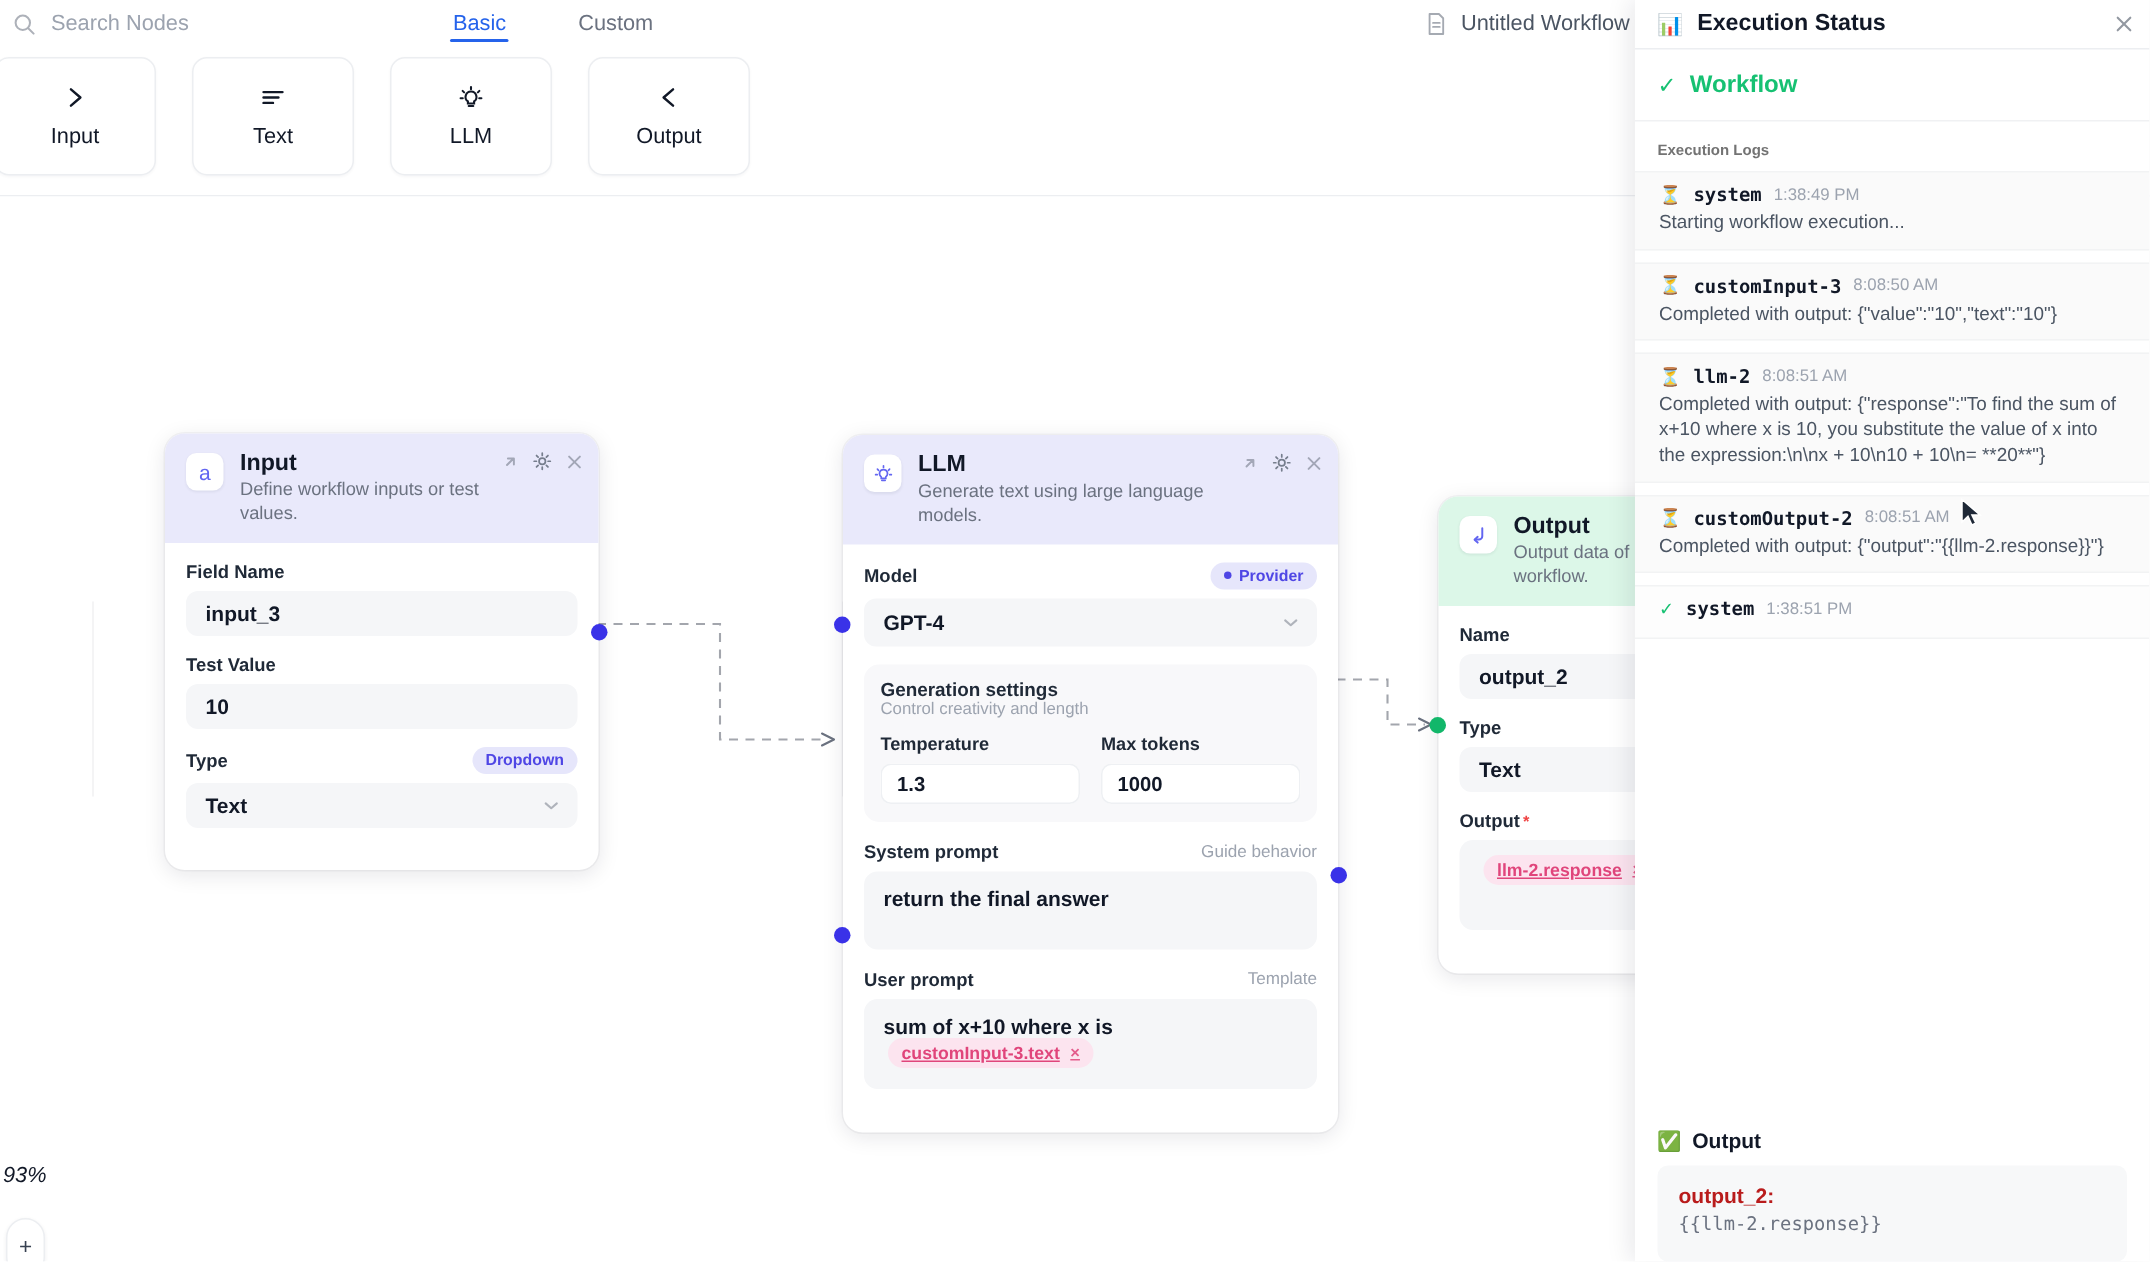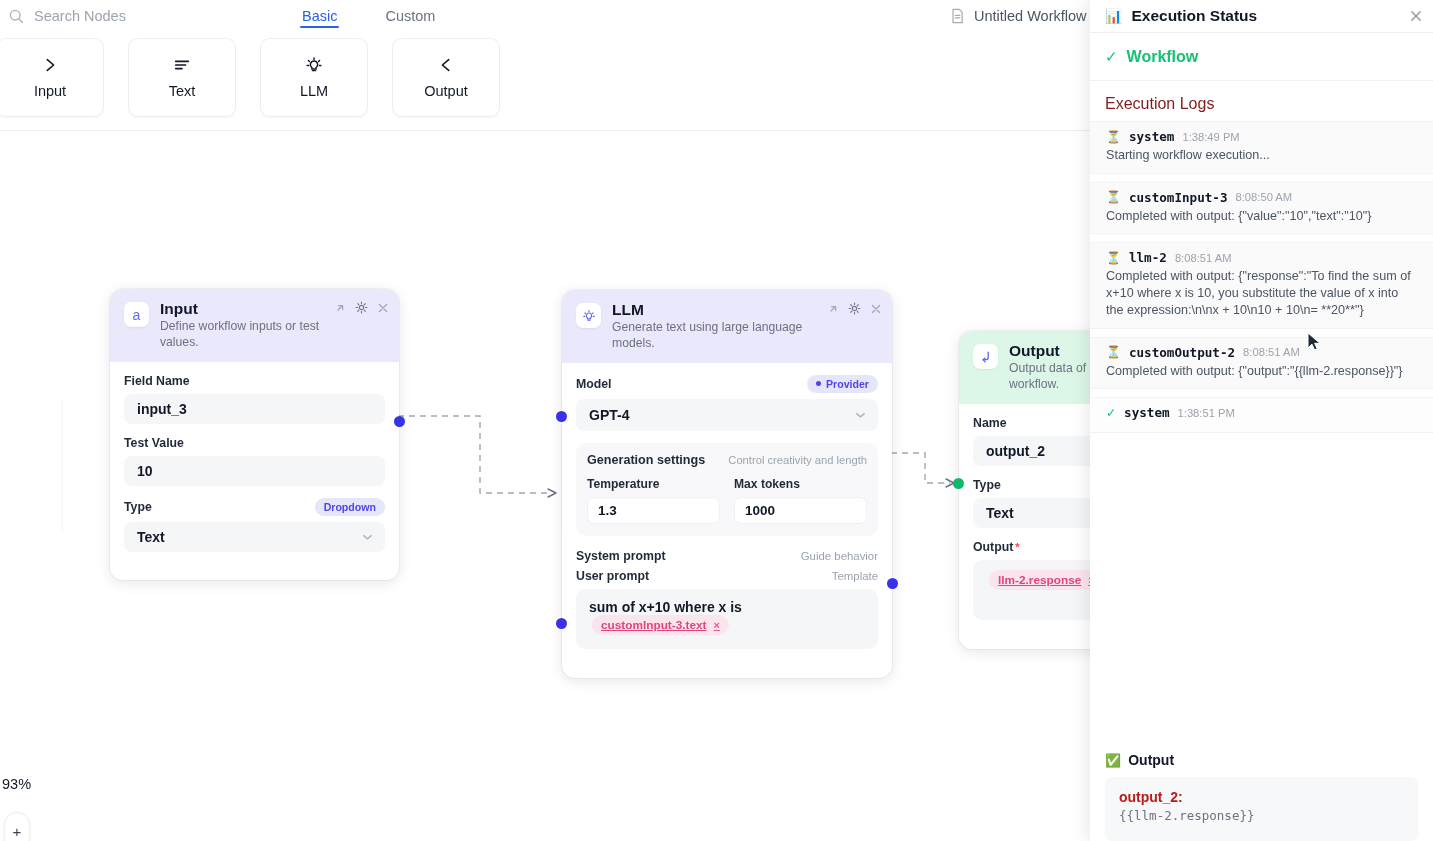--- a/index.html
+++ b/index.html
@@ -93,21 +93,21 @@
   .pill .dot { width: 5px; height: 5px; border-radius: 50%; background: #4f46e5; display: inline-block; }
   .fld-box {
     background: #f5f6f8; border-radius: 8px; height: 30px; display: flex; align-items: center;
     padding: 0 13px; font-size: 14px; font-weight: 700; color: #111827; margin-bottom: 12px;
     position: relative; cursor: text;
   }
   .fld-box.select { cursor: pointer; }
   .fld-box .chev { position: absolute; right: 11px; top: 50%; transform: translateY(-50%);
                    width: 13px; height: 13px; opacity: .5; }
   .sub-card { background: #f8f8fa; border-radius: 10px; padding: 10px 11px 12px 11px; margin-bottom: 13px; }
-  .sub-head { display: flex; align-items: baseline; justify-content: space-between; margin-bottom: 10px; }
+  .sub-head { display: flex; align-items: baseline; justify-content: space-between; margin-bottom: 10px; flex-direction: column; }
   .sub-title { font-size: 12.6px; font-weight: 700; color: #1f2937; }
   .sub-hint { font-size: 11.2px; color: #9ca3af; }
   .two-col { display: flex; gap: 14px; }
   .two-col > div { flex: 1 1 0; }
   .mini-label { font-size: 12.1px; font-weight: 700; color: #1f2937; margin-bottom: 6px; }
   .mini-box { background: #fff; border-radius: 7px; height: 27px; display: flex; align-items: center;
               padding: 0 11px; font-size: 13.5px; font-weight: 700; color: #111827;
               box-shadow: inset 0 0 0 1px #eef0f3; }
   .hint-right { font-size: 11.4px; color: #9ca3af; }
   .ta-box { background: #f5f6f8; border-radius: 9px; padding: 10px 13px; min-height: 52px;
@@ -118,21 +118,21 @@
     font-size: 11.8px; font-weight: 700; border-radius: 999px; padding: 3px 9px; vertical-align: middle;
     margin-left: 3px;
     text-decoration: underline;
   }
   .tag .x { font-size: 11px; opacity: .85; cursor: pointer; }
 
   .handle { position: absolute; width: 11px; height: 11px; border-radius: 50%; background: #3a32e8; }
   .handle.green { background: #12b76a; }
 
   
-  .zoom-pct { position: absolute; left: 2px; top: 645px; font-size: 14.5px; color: #111827; }
+  .zoom-pct { position: absolute; left: 2px; top: 645px; font-size: 14.5px; color: #111827; font-style: italic; }
   .zoom-ctl {
     position: absolute; left: 4px; top: 681px; width: 26px;
     background: #fff; border: 1px solid #eceef1; border-radius: 13px;
     box-shadow: 0 1px 3px rgba(16,24,40,.07); overflow: hidden;
   }
   .zoom-btn { height: 37px; display: flex; align-items: center; justify-content: center;
               font-size: 15px; color: #374151; cursor: pointer; }
 
   
   .exec-panel {
@@ -142,21 +142,21 @@
   .exec-head { height: 33px; display: flex; align-items: center; gap: 9px; padding: 0 15px;
                border-bottom: 1px solid #eceef1; position: relative; }
   .exec-head .emoji { font-size: 14px; line-height: 1; }
   .exec-title { font-size: 15.5px; font-weight: 700; color: #111827; }
   .exec-close { position: absolute; right: 10px; top: 50%; transform: translateY(-50%);
                 width: 14px; height: 14px; opacity: .6; cursor: pointer; }
   .exec-status { height: 48px; display: flex; align-items: center; gap: 9px; padding: 0 15px;
                  border-bottom: 1px solid #f0f1f3; }
   .exec-status .chk { color: #16c172; font-size: 15px; }
   .exec-status .txt { color: #16c172; font-size: 16px; font-weight: 700; }
-  .logs-title { font-size: 16px; font-weight: 400; color: #7f1d1d; padding: 14px 15px 8px 15px; }
+  .logs-title { font-size: 10px; font-weight: 700; color: #737373; padding: 14px 15px 8px 15px; }
   .logs-scroll { flex: 1 1 auto; overflow: hidden; padding: 0 0 0 0; }
   .log-item { background: #fafafa; border-top: 1px solid #f2f3f4; border-bottom: 1px solid #f2f3f4;
               padding: 7px 16px 9px 16px; margin-bottom: 8px; }
   .log-top { display: flex; align-items: center; gap: 8px; margin-bottom: 3px; }
   .log-top .ic { font-size: 12px; line-height: 1; }
   .log-name { font-family: "DejaVu Sans Mono", monospace; font-size: 12.6px; font-weight: 700; color: #111827; }
   .log-time { font-size: 11.2px; color: #9ca3af; }
   .log-msg { font-size: 12.6px; color: #4b5563; line-height: 1.33; }
   .exec-output-sec { padding: 12px 15px 0 15px; }
   .out-head { display: flex; align-items: center; gap: 7px; margin-bottom: 9px; }
@@ -351,20 +351,21 @@
               <div class="mini-label">Max tokens</div>
               <div class="mini-box">1000</div>
             </div>
           </div>
         </div>
 
         <div class="fld-label-row">
           <div class="fld-label">System prompt</div>
           <div class="hint-right">Guide behavior</div>
         </div>
+        <div class="ta-box">return the final answer</div>
 
         <div class="fld-label-row">
           <div class="fld-label">User prompt</div>
           <div class="hint-right">Template</div>
         </div>
         <div class="ta-box tall">
           <span>sum of x+10 where x is</span><span class="tag">
               <span>customInput-3.text</span>
               <span class="x">×</span>
             </span>

